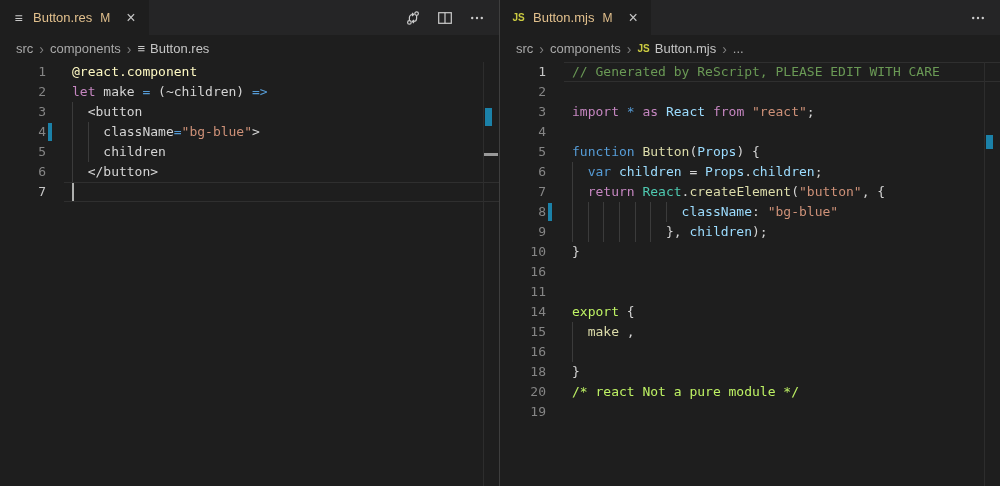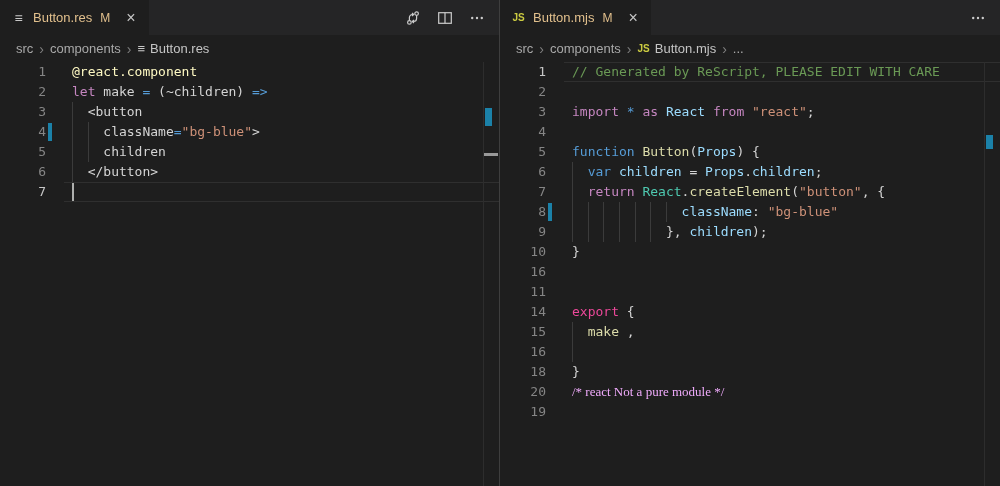--- a/index.html
+++ b/index.html
@@ -136,23 +136,23 @@
         <div class="code-line"><span class="ln">3</span><span class="lc"><span style="color: rgb(197, 134, 192);">import</span><span style="color: rgb(212, 212, 212);"> </span><span style="color: rgb(86, 156, 214);">*</span><span style="color: rgb(212, 212, 212);"> </span><span style="color: rgb(197, 134, 192);">as</span><span style="color: rgb(212, 212, 212);"> </span><span style="color: rgb(156, 220, 254);">React</span><span style="color: rgb(212, 212, 212);"> </span><span style="color: rgb(197, 134, 192);">from</span><span style="color: rgb(212, 212, 212);"> </span><span style="color: rgb(206, 145, 120);">"react"</span><span style="color: rgb(212, 212, 212);">;</span></span></div>
         <div class="code-line"><span class="ln">4</span><span class="lc"></span></div>
         <div class="code-line"><span class="ln">5</span><span class="lc"><span style="color: rgb(86, 156, 214);">function</span><span style="color: rgb(212, 212, 212);"> </span><span style="color: rgb(220, 220, 170);">Button</span><span style="color: rgb(212, 212, 212);">(</span><span style="color: rgb(156, 220, 254);">Props</span><span style="color: rgb(212, 212, 212);">) {</span></span></div>
         <div class="code-line"><span class="ln">6</span><span class="lc"><span class="guide" style="left: calc(0ch + 26px);"></span><span style="color: rgb(212, 212, 212);">  </span><span style="color: rgb(86, 156, 214);">var</span><span style="color: rgb(212, 212, 212);"> </span><span style="color: rgb(156, 220, 254);">children</span><span style="color: rgb(212, 212, 212);"> = </span><span style="color: rgb(156, 220, 254);">Props</span><span style="color: rgb(212, 212, 212);">.</span><span style="color: rgb(156, 220, 254);">children</span><span style="color: rgb(212, 212, 212);">;</span></span></div>
         <div class="code-line"><span class="ln">7</span><span class="lc"><span class="guide" style="left: calc(0ch + 26px);"></span><span style="color: rgb(212, 212, 212);">  </span><span style="color: rgb(197, 134, 192);">return</span><span style="color: rgb(212, 212, 212);"> </span><span style="color: rgb(78, 201, 176);">React</span><span style="color: rgb(212, 212, 212);">.</span><span style="color: rgb(220, 220, 170);">createElement</span><span style="color: rgb(212, 212, 212);">(</span><span style="color: rgb(206, 145, 120);">"button"</span><span style="color: rgb(212, 212, 212);">, {</span></span></div>
         <div class="code-line"><span class="ln">8</span><span class="mod-bar"></span><span class="lc"><span class="guide" style="left: calc(0ch + 26px);"></span><span class="guide" style="left: calc(2ch + 26px);"></span><span class="guide" style="left: calc(4ch + 26px);"></span><span class="guide" style="left: calc(6ch + 26px);"></span><span class="guide" style="left: calc(8ch + 26px);"></span><span class="guide" style="left: calc(10ch + 26px);"></span><span class="guide" style="left: calc(12ch + 26px);"></span><span style="color: rgb(212, 212, 212);">              </span><span style="color: rgb(156, 220, 254);">className</span><span style="color: rgb(212, 212, 212);">: </span><span style="color: rgb(206, 145, 120);">"bg-blue"</span></span></div>
         <div class="code-line"><span class="ln">9</span><span class="lc"><span class="guide" style="left: calc(0ch + 26px);"></span><span class="guide" style="left: calc(2ch + 26px);"></span><span class="guide" style="left: calc(4ch + 26px);"></span><span class="guide" style="left: calc(6ch + 26px);"></span><span class="guide" style="left: calc(8ch + 26px);"></span><span class="guide" style="left: calc(10ch + 26px);"></span><span style="color: rgb(212, 212, 212);">            }, </span><span style="color: rgb(156, 220, 254);">children</span><span style="color: rgb(212, 212, 212);">);</span></span></div>
         <div class="code-line"><span class="ln">10</span><span class="lc"><span style="color: rgb(212, 212, 212);">}</span></span></div>
         <div class="code-line"><span class="ln">16</span><span class="lc"></span></div>
         <div class="code-line"><span class="ln">11</span><span class="lc"></span></div>
-        <div class="code-line"><span class="ln">14</span><span class="lc"><span style="color: #ec4899;">export</span><span style="color: rgb(212, 212, 212);"> {</span></span></div>
+        <div class="code-line"><span class="ln">14</span><span class="lc"><span style="color: #bef264;">export</span><span style="color: rgb(212, 212, 212);"> {</span></span></div>
         <div class="code-line"><span class="ln">15</span><span class="lc"><span class="guide" style="left: calc(0ch + 26px);"></span><span style="color: rgb(212, 212, 212);">  </span><span style="color: rgb(220, 220, 170);">make</span><span style="color: rgb(212, 212, 212);"> ,</span></span></div>
         <div class="code-line"><span class="ln">16</span><span class="lc"><span class="guide" style="left: calc(0ch + 26px);"></span></span></div>
         <div class="code-line"><span class="ln">18</span><span class="lc"><span style="color: rgb(212, 212, 212);">}</span></span></div>
-        <div class="code-line"><span class="ln">20</span><span class="lc"><span style="color: #f0abfc; font-family: Liberation Serif, serif;">/* react Not a pure module */</span></span></div>
+        <div class="code-line"><span class="ln">20</span><span class="lc"><span style="color: #bef264;">/* react Not a pure module */</span></span></div>
         <div class="code-line"><span class="ln">19</span><span class="lc"></span></div>
         <div class="ruler-border"></div>
         <div class="ruler-mark" style="top: 73px; height: 14px; right: 7px; width: 7px; background: rgb(27, 129, 168);"></div>
       </div>
   </div>
 </div>
 
 </body></html>

